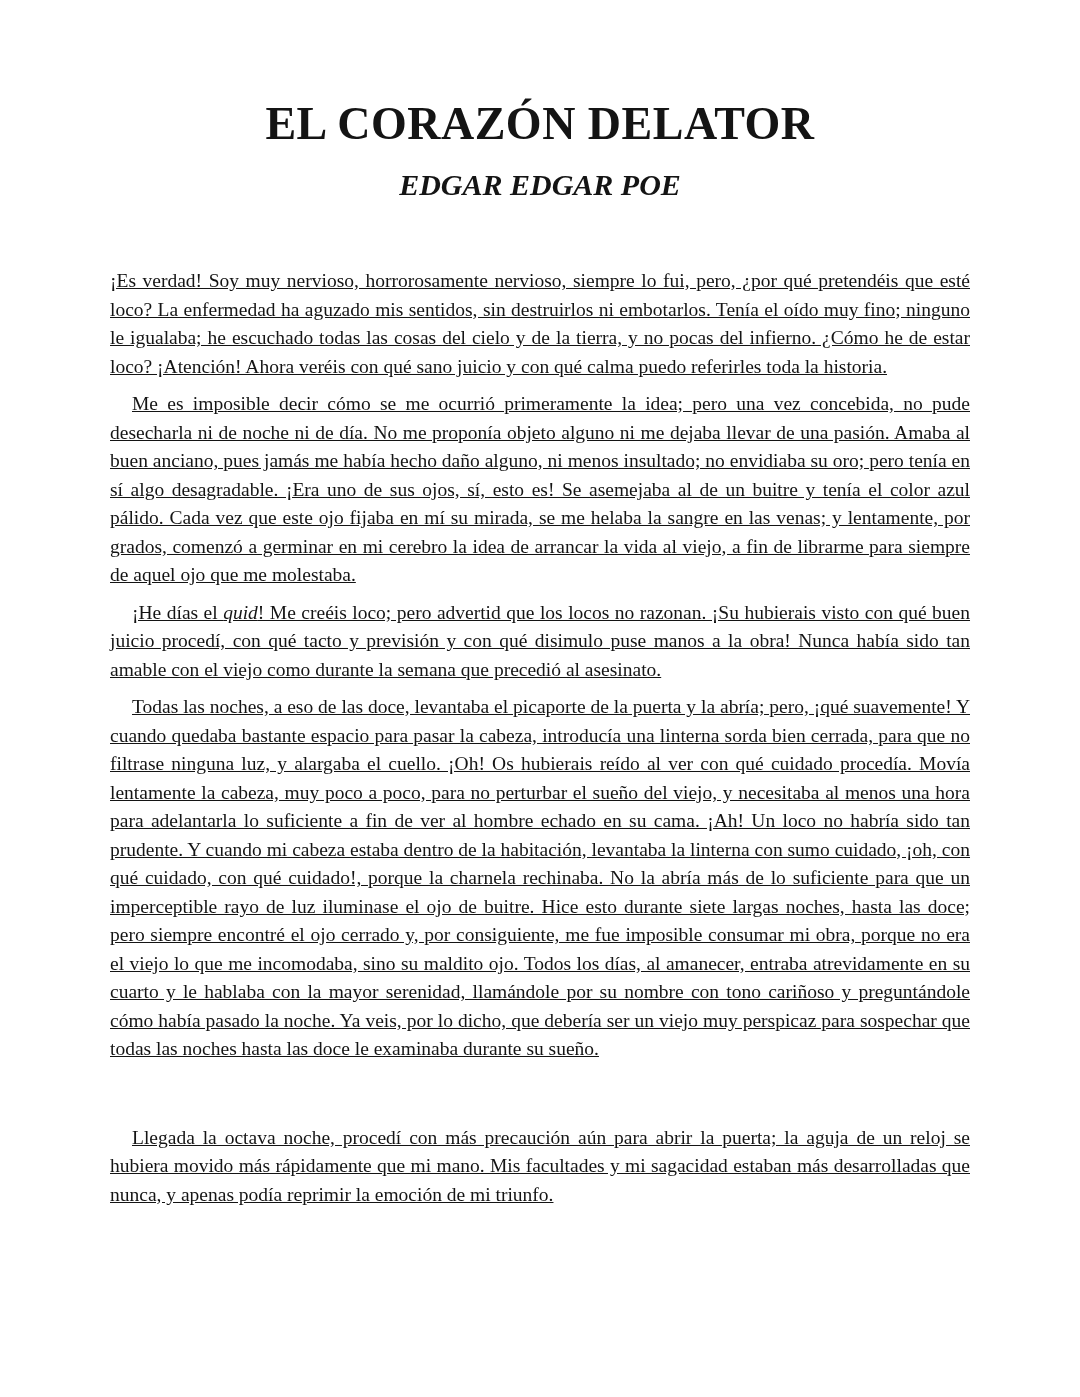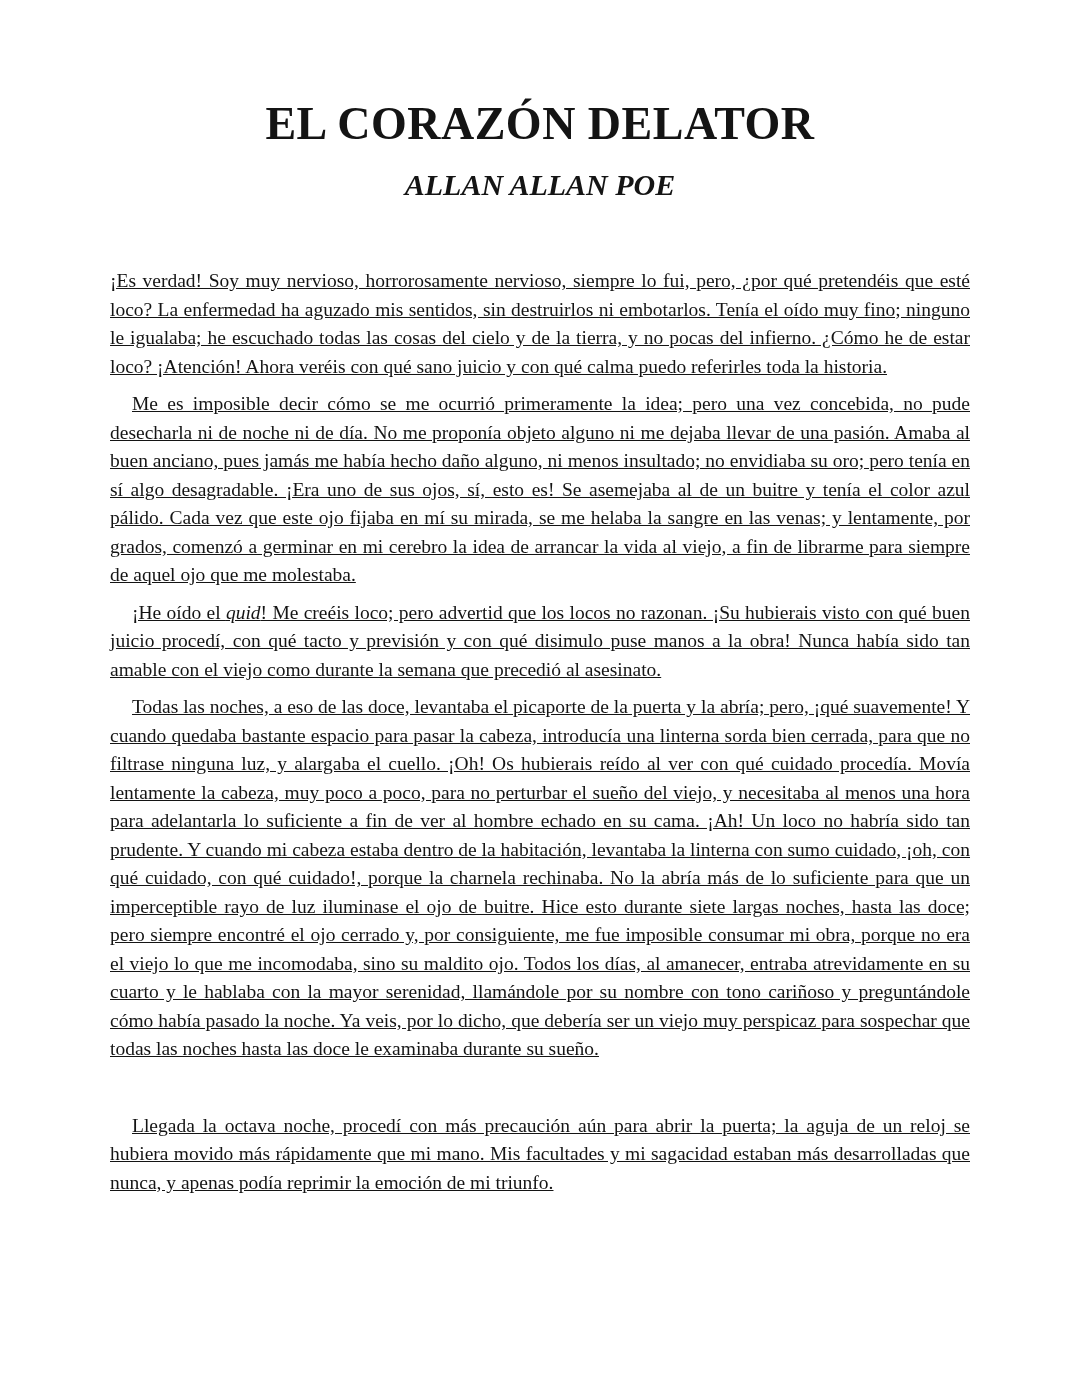--- a/index.html
+++ b/index.html
@@ -45,42 +45,42 @@
     text-decoration: underline;
   }
   .para {
     margin: 0 0 9px 0;
     text-indent: 22px;
   }
   .para.no-indent {
     text-indent: 0;
   }
   .para.last-para {
-    margin-top: 48px;
+    margin-top: 60px;
   }
   .italic {
     font-style: italic;
     margin-top: 44px;
   }
 </style>
 </head>
 <body>
 
 <div class="page">
 
   <h1 class="title">EL CORAZÓN DELATOR</h1>
 
-  <div class="author">ALLAN ALLAN POE</div>
+  <div class="author">EDGAR EDGAR POE</div>
 
   <div class="body-text">
 
     <p class="para no-indent"><span>¡Es verdad! Soy muy nervioso, horrorosamente nervioso, siempre lo fui, pero, ¿por qué pretendéis que esté loco? La enfermedad ha aguzado mis sentidos, sin destruirlos ni embotarlos. Tenía el oído muy fino; ninguno le igualaba; he escuchado todas las cosas del cielo y de la tierra, y no pocas del infierno. ¿Cómo he de estar loco? ¡Atención! Ahora veréis con qué sano juicio y con qué calma puedo referirles toda la historia.</span></p>
 
     <p class="para"><span>Me es imposible decir cómo se me ocurrió primeramente la idea; pero una vez concebida, no pude desecharla ni de noche ni de día. No me proponía objeto alguno ni me dejaba llevar de una pasión. Amaba al buen anciano, pues jamás me había hecho daño alguno, ni menos insultado; no envidiaba su oro; pero tenía en sí algo desagradable. ¡Era uno de sus ojos, sí, esto es! Se asemejaba al de un buitre y tenía el color azul pálido. Cada vez que este ojo fijaba en mí su mirada, se me helaba la sangre en las venas; y lentamente, por grados, comenzó a germinar en mi cerebro la idea de arrancar la vida al viejo, a fin de librarme para siempre de aquel ojo que me molestaba.</span></p>
 
-    <p class="para"><span>¡He oído el </span><span class="italic">quid</span><span>! Me creéis loco; pero advertid que los locos no razonan. ¡Su hubierais visto con qué buen juicio procedí, con qué tacto y previsión y con qué disimulo puse manos a la obra! Nunca había sido tan amable con el viejo como durante la semana que precedió al asesinato.</span></p>
+    <p class="para"><span>¡He días el </span><span class="italic">quid</span><span>! Me creéis loco; pero advertid que los locos no razonan. ¡Su hubierais visto con qué buen juicio procedí, con qué tacto y previsión y con qué disimulo puse manos a la obra! Nunca había sido tan amable con el viejo como durante la semana que precedió al asesinato.</span></p>
 
     <p class="para"><span>Todas las noches, a eso de las doce, levantaba el picaporte de la puerta y la abría; pero, ¡qué suavemente! Y cuando quedaba bastante espacio para pasar la cabeza, introducía una linterna sorda bien cerrada, para que no filtrase ninguna luz, y alargaba el cuello. ¡Oh! Os hubierais reído al ver con qué cuidado procedía. Movía lentamente la cabeza, muy poco a poco, para no perturbar el sueño del viejo, y necesitaba al menos una hora para adelantarla lo suficiente a fin de ver al hombre echado en su cama. ¡Ah! Un loco no habría sido tan prudente. Y cuando mi cabeza estaba dentro de la habitación, levantaba la linterna con sumo cuidado, ¡oh, con qué cuidado, con qué cuidado!, porque la charnela rechinaba. No la abría más de lo suficiente para que un imperceptible rayo de luz iluminase el ojo de buitre. Hice esto durante siete largas noches, hasta las doce; pero siempre encontré el ojo cerrado y, por consiguiente, me fue imposible consumar mi obra, porque no era el viejo lo que me incomodaba, sino su maldito ojo. Todos los días, al amanecer, entraba atrevidamente en su cuarto y le hablaba con la mayor serenidad, llamándole por su nombre con tono cariñoso y preguntándole cómo había pasado la noche. Ya veis, por lo dicho, que debería ser un viejo muy perspicaz para sospechar que todas las noches hasta las doce le examinaba durante su sueño.</span></p>
 
     <p class="para last-para"><span>Llegada la octava noche, procedí con más precaución aún para abrir la puerta; la aguja de un reloj se hubiera movido más rápidamente que mi mano. Mis facultades y mi sagacidad estaban más desarrolladas que nunca, y apenas podía reprimir la emoción de mi triunfo.</span></p>
 
   </div>
 </div>
 
 </body></html>

